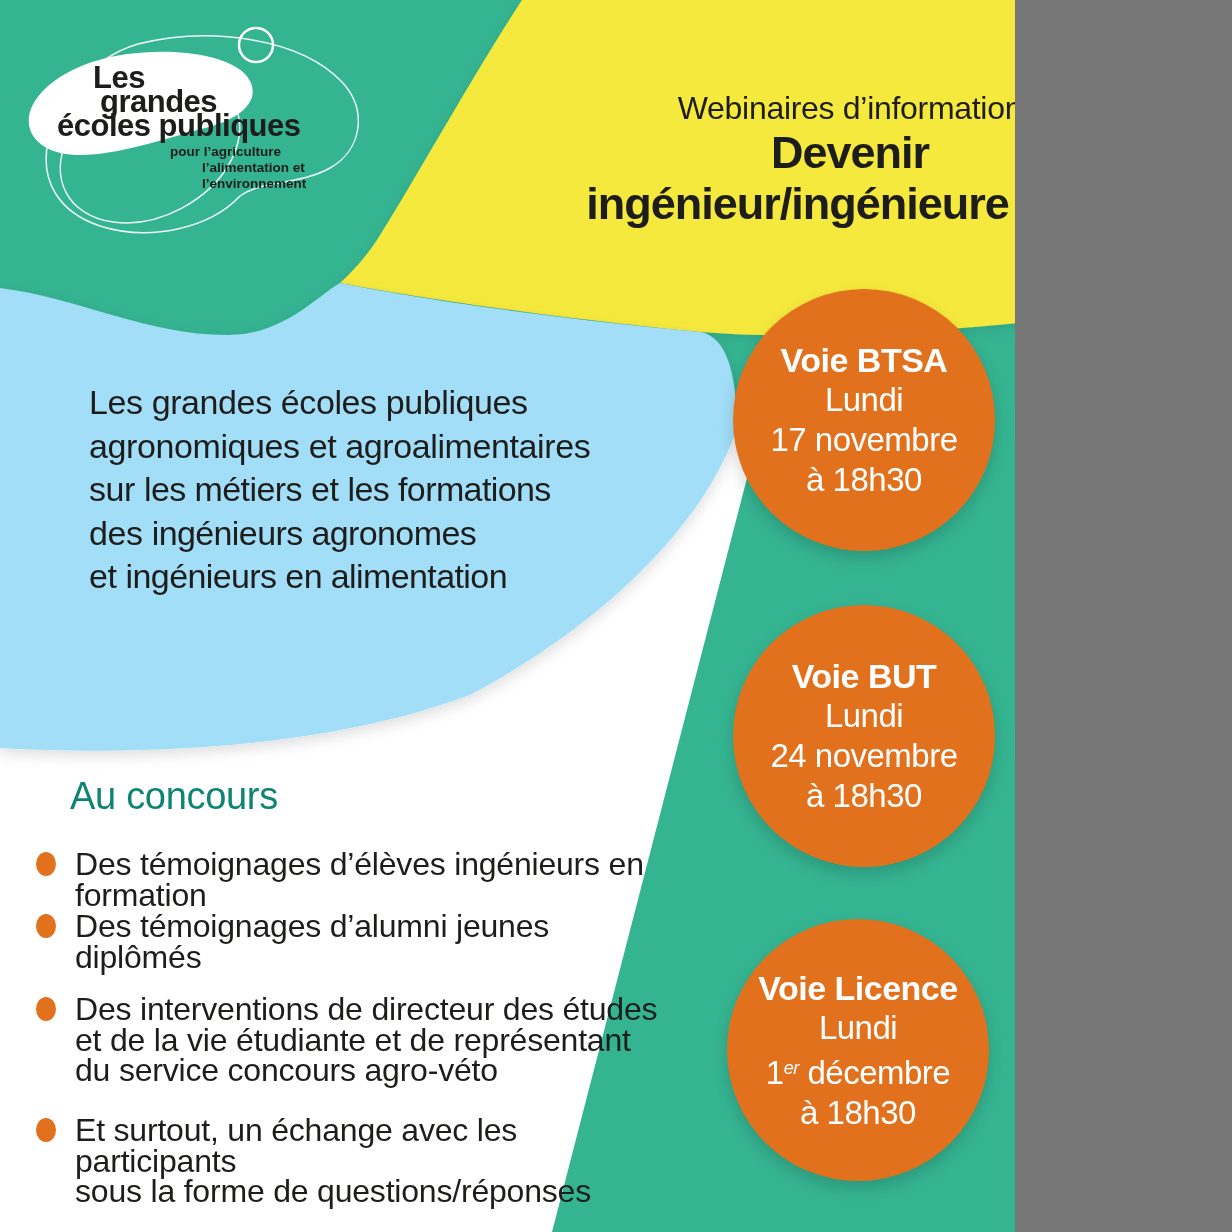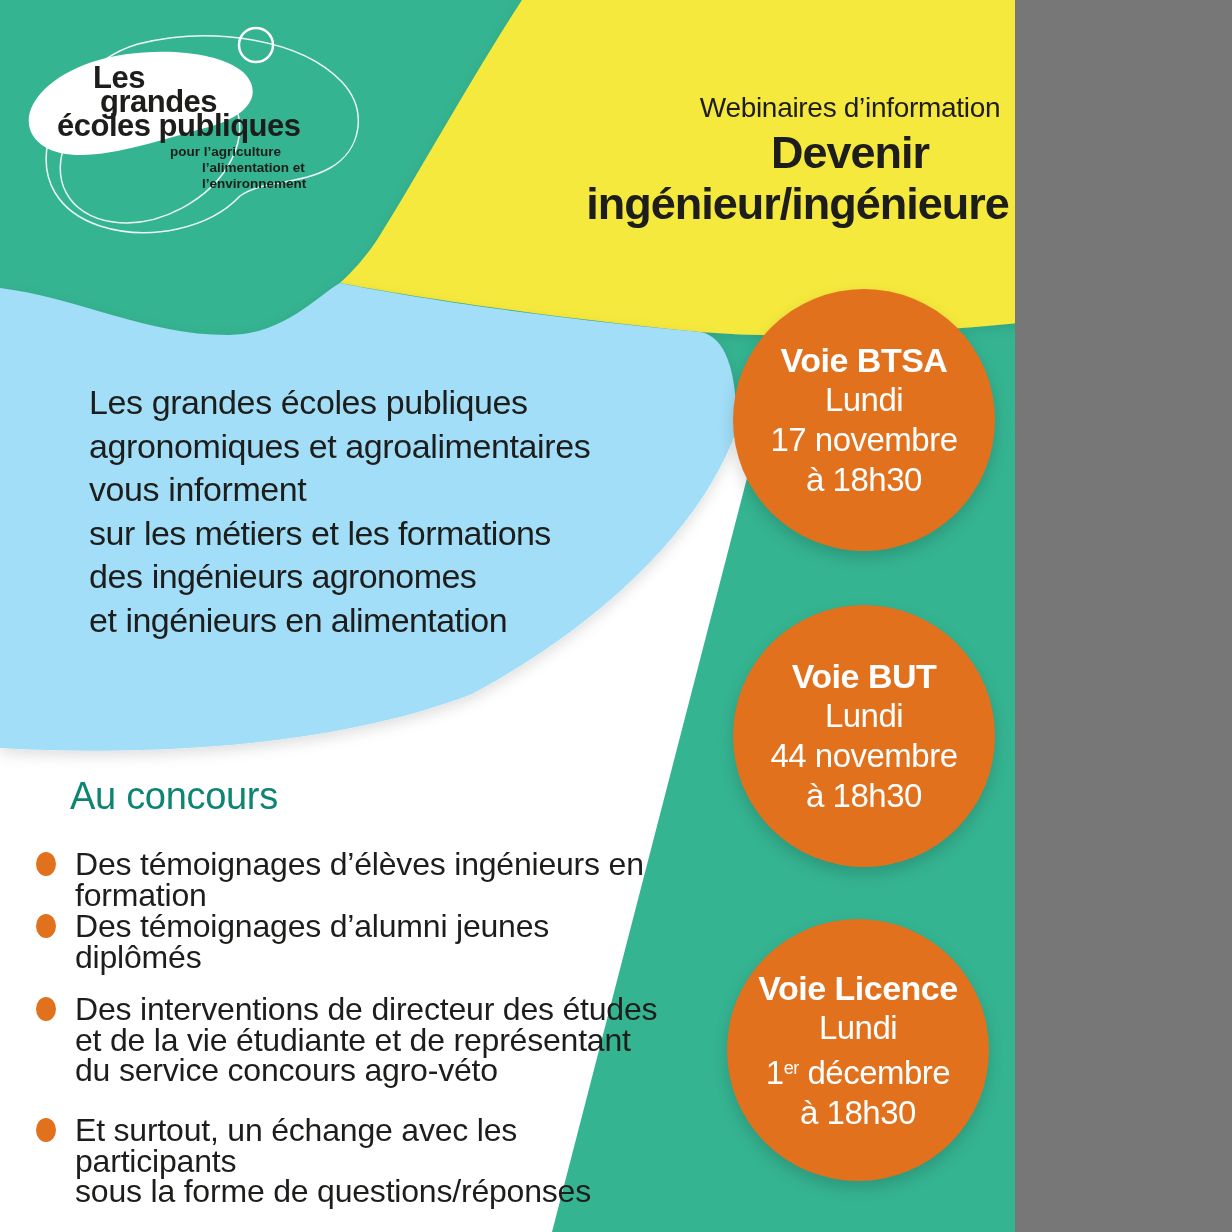--- a/index.html
+++ b/index.html
@@ -19,21 +19,21 @@
     color:var(--text-dark);
   }
   .bg-svg{position:absolute;left:0;top:0;z-index:0;}
 
   
   .logo-line{position:absolute;font-weight:bold;font-size:31px;letter-spacing:-0.5px;color:var(--text-dark);z-index:3;line-height:1;}
   .logo-tag{position:absolute;font-weight:bold;font-size:13.5px;color:var(--text-dark);z-index:3;line-height:1;}
 
   
   .header{position:absolute;left:470px;top:90px;width:760px;text-align:center;z-index:3;}
-  .kicker{font-size:28px;line-height:36px;letter-spacing:-0.3px;}
+  .kicker{font-size:32px;line-height:36px;letter-spacing:-0.3px;}
   .title{font-size:45px;line-height:49px;font-weight:bold;letter-spacing:-1px;margin-top:2px;}
 
   
   .intro{position:absolute;left:89px;top:381px;width:600px;font-size:34px;line-height:43.5px;letter-spacing:-0.4px;z-index:3;}
   .intro b{font-weight:normal;letter-spacing:-0.6px;}
 
   
   .prog-heading{position:absolute;left:70px;top:775px;font-size:38px;line-height:42px;color:var(--heading-teal);letter-spacing:-0.3px;z-index:3;}
   .bullet{position:absolute;left:75px;width:600px;z-index:3;}
   .bullet .dot{position:absolute;left:-39px;top:3px;width:20px;height:24px;border-radius:50%;background:var(--orange);}
@@ -41,21 +41,21 @@
 
   
   .circle{
     position:absolute;width:262px;height:262px;border-radius:50%;
     background:var(--orange);color:var(--white);z-index:2;
     display:flex;flex-direction:column;justify-content:center;align-items:center;
     text-align:center;box-shadow:0 7px 16px rgba(0,0,0,0.16);
   }
   .track{font-size:34px;line-height:40px;font-weight:bold;letter-spacing:-0.5px;}
   .cline{font-size:33px;line-height:40px;letter-spacing:-0.5px;}
-  .cline sup{font-size:0.55em;vertical-align:10px;}
+  .cline sup{font-size:0.55em;vertical-align:10px;font-style:italic;}
 </style>
 </head>
 <body>
 
 <div class="canvas">
 
   <svg class="bg-svg" width="1232" height="1232" viewBox="0 0 1232 1232">
     <defs>
       <filter id="softShadow" x="-10%" y="-10%" width="120%" height="130%">
         <feDropShadow dx="0" dy="5" stdDeviation="7" flood-color="#000000" flood-opacity="0.13"></feDropShadow>
@@ -88,21 +88,20 @@
 
   <div class="header">
     <div class="kicker">Webinaires d’information</div>
     <div class="title">Devenir</div>
     <div class="title">ingénieur/ingénieure agro</div>
   </div>
 
   <div class="intro">
     <div>Les grandes écoles publiques</div>
     <div>agronomiques et agroalimentaires</div>
-    <div>vous informent</div>
     <div><span>sur </span><b>les métiers</b><span> et </span><b>les formations</b></div>
     <div><span>des </span><b>ingénieurs agronomes</b></div>
     <div><span>et </span><b>ingénieurs en alimentation</b></div>
   </div>
 
   <div class="prog-heading">Au concours</div>
 
   <div class="bullet" style="top:849px">
     <span class="dot"></span>
     <div class="bline">Des témoignages d’élèves ingénieurs en formation</div>
@@ -129,21 +128,21 @@
   <div class="circle" style="left:733px;top:289px">
     <div class="track">Voie BTSA</div>
     <div class="cline">Lundi</div>
     <div class="cline">17 novembre</div>
     <div class="cline">à 18h30</div>
   </div>
 
   <div class="circle" style="left:733px;top:605px">
     <div class="track">Voie BUT</div>
     <div class="cline">Lundi</div>
-    <div class="cline">44 novembre</div>
+    <div class="cline">24 novembre</div>
     <div class="cline">à 18h30</div>
   </div>
 
   <div class="circle" style="left:727px;top:919px">
     <div class="track">Voie Licence</div>
     <div class="cline">Lundi</div>
     <div class="cline"><span>1</span><sup>er</sup><span> décembre</span></div>
     <div class="cline">à 18h30</div>
   </div>
 

